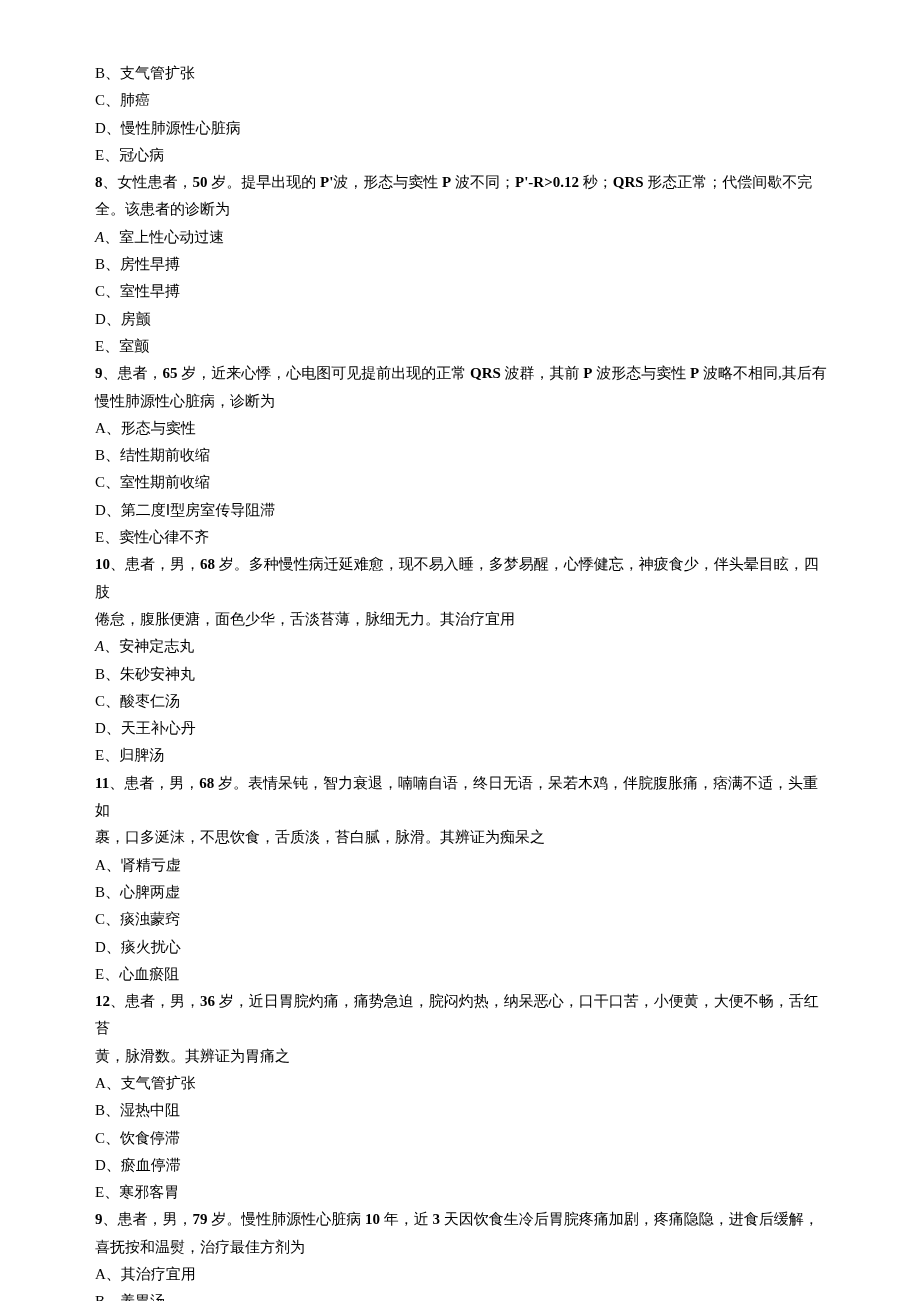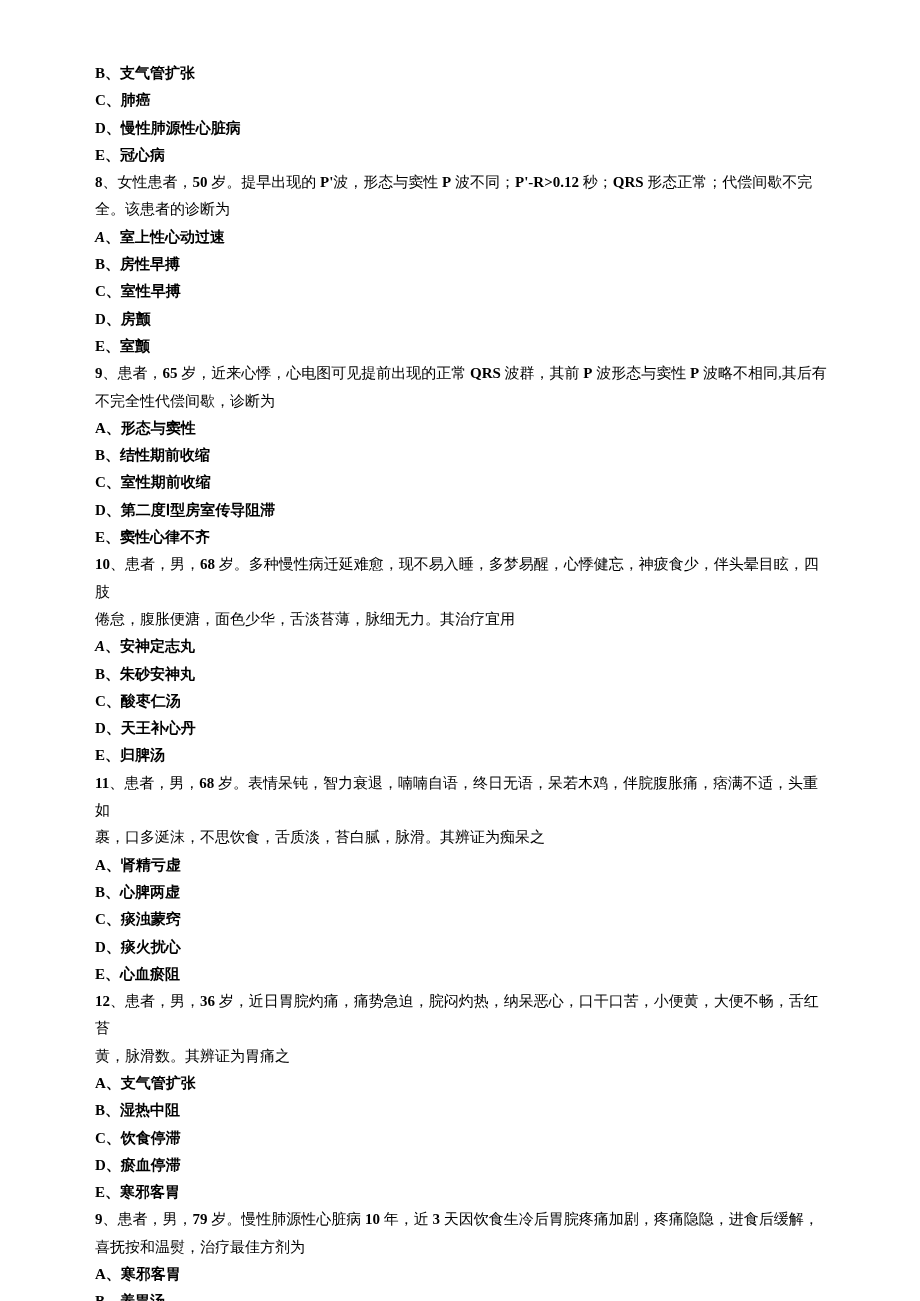--- a/index.html
+++ b/index.html
@@ -16,21 +16,20 @@
   .line {
     white-space: normal;
     word-break: break-all;
   }
   .bold {
     font-weight: bold;
     font-family: "SimSun", "宋体", "Times New Roman", serif;
   }
   .option {
     padding-left: 0;
-    font-weight: bold;
   }
   .ital {
     font-style: italic;
   }
 </style>
 </head>
 <body>
 
 <div class="line option"><span>B、支气管扩张</span></div>
 <div class="line option"><span>C、肺癌</span></div>
@@ -43,21 +42,21 @@
 <div class="line"><span>全。该患者的诊断为</span></div>
 <div class="line option"><span class="ital">A</span><span>、室上性心动过速</span></div>
 <div class="line option"><span>B、房性早搏</span></div>
 <div class="line option"><span>C、室性早搏</span></div>
 <div class="line option"><span>D、房颤</span></div>
 <div class="line option"><span>E、室颤</span></div>
 
 <div class="line">
 <span class="bold">9</span><span>、患者，</span><span class="bold">65</span><span> 岁，近来心悸，心电图可见提前出现的正常 </span><span class="bold">QRS</span><span> 波群，其前 </span><span class="bold">P</span><span> 波形态与窦性 </span><span class="bold">P</span><span> 波略不相同,其后有</span>
 </div>
-<div class="line"><span>不完全性代偿间歇，诊断为</span></div>
+<div class="line"><span>慢性肺源性心脏病，诊断为</span></div>
 <div class="line option"><span>A、形态与窦性</span></div>
 <div class="line option"><span>B、结性期前收缩</span></div>
 <div class="line option"><span>C、室性期前收缩</span></div>
 <div class="line option"><span>D、第二度Ⅰ型房室传导阻滞</span></div>
 <div class="line option"><span>E、窦性心律不齐</span></div>
 
 <div class="line">
 <span class="bold">10</span><span>、患者，男，</span><span class="bold">68</span><span> 岁。多种慢性病迁延难愈，现不易入睡，多梦易醒，心悸健忘，神疲食少，伴头晕目眩，四肢</span>
 </div>
 <div class="line"><span>倦怠，腹胀便溏，面色少华，舌淡苔薄，脉细无力。其治疗宜用</span></div>
@@ -84,14 +83,14 @@
 <div class="line option"><span>A、支气管扩张</span></div>
 <div class="line option"><span>B、湿热中阻</span></div>
 <div class="line option"><span>C、饮食停滞</span></div>
 <div class="line option"><span>D、瘀血停滞</span></div>
 <div class="line option"><span>E、寒邪客胃</span></div>
 
 <div class="line">
 <span class="bold">9</span><span>、患者，男，</span><span class="bold">79</span><span> 岁。慢性肺源性心脏病 </span><span class="bold">10</span><span> 年，近 </span><span class="bold">3</span><span> 天因饮食生冷后胃脘疼痛加剧，疼痛隐隐，进食后缓解，</span>
 </div>
 <div class="line"><span>喜抚按和温熨，治疗最佳方剂为</span></div>
-<div class="line option"><span>A、寒邪客胃</span></div>
+<div class="line option"><span>A、其治疗宜用</span></div>
 <div class="line option"><span>B、养胃汤</span></div>
 
 </body></html>

